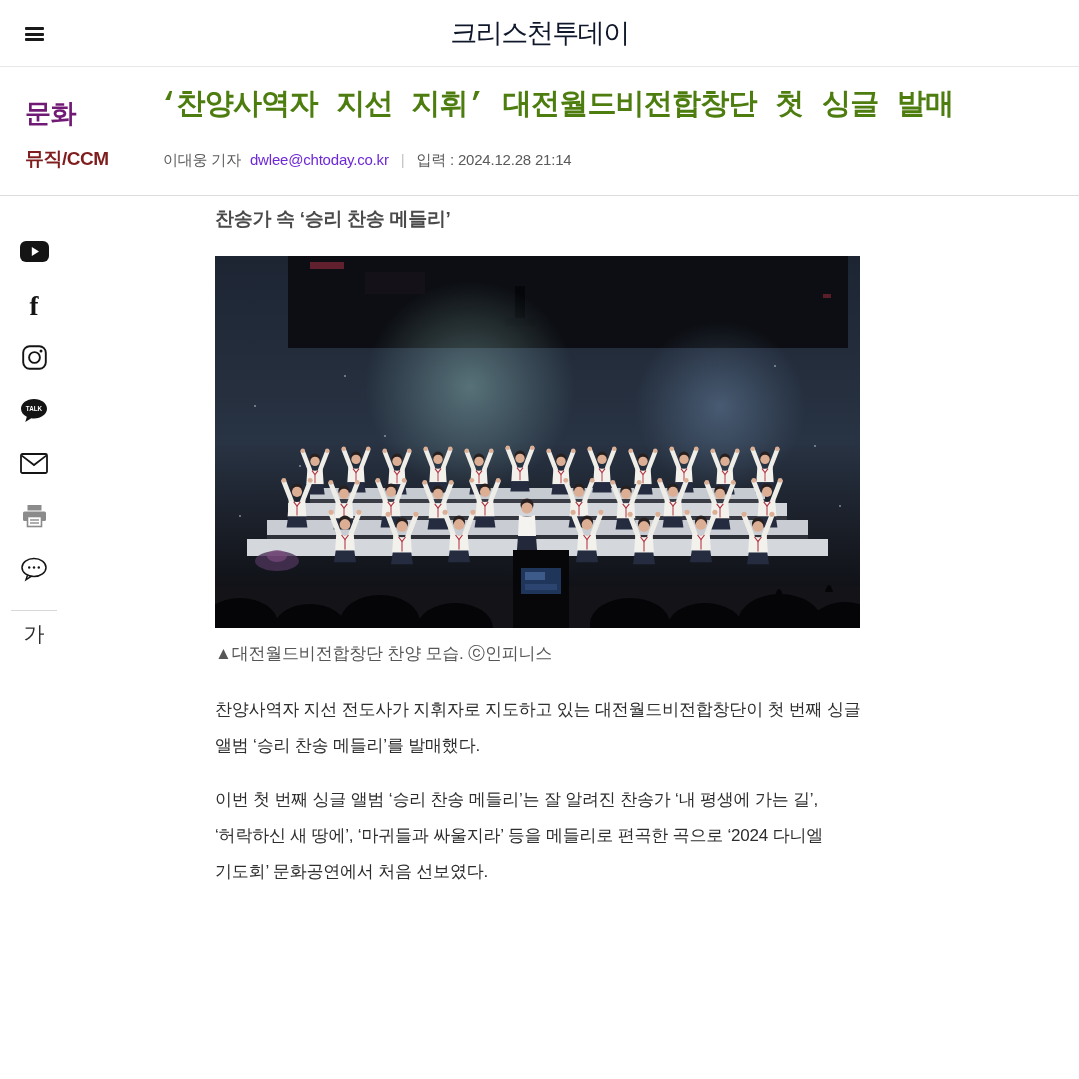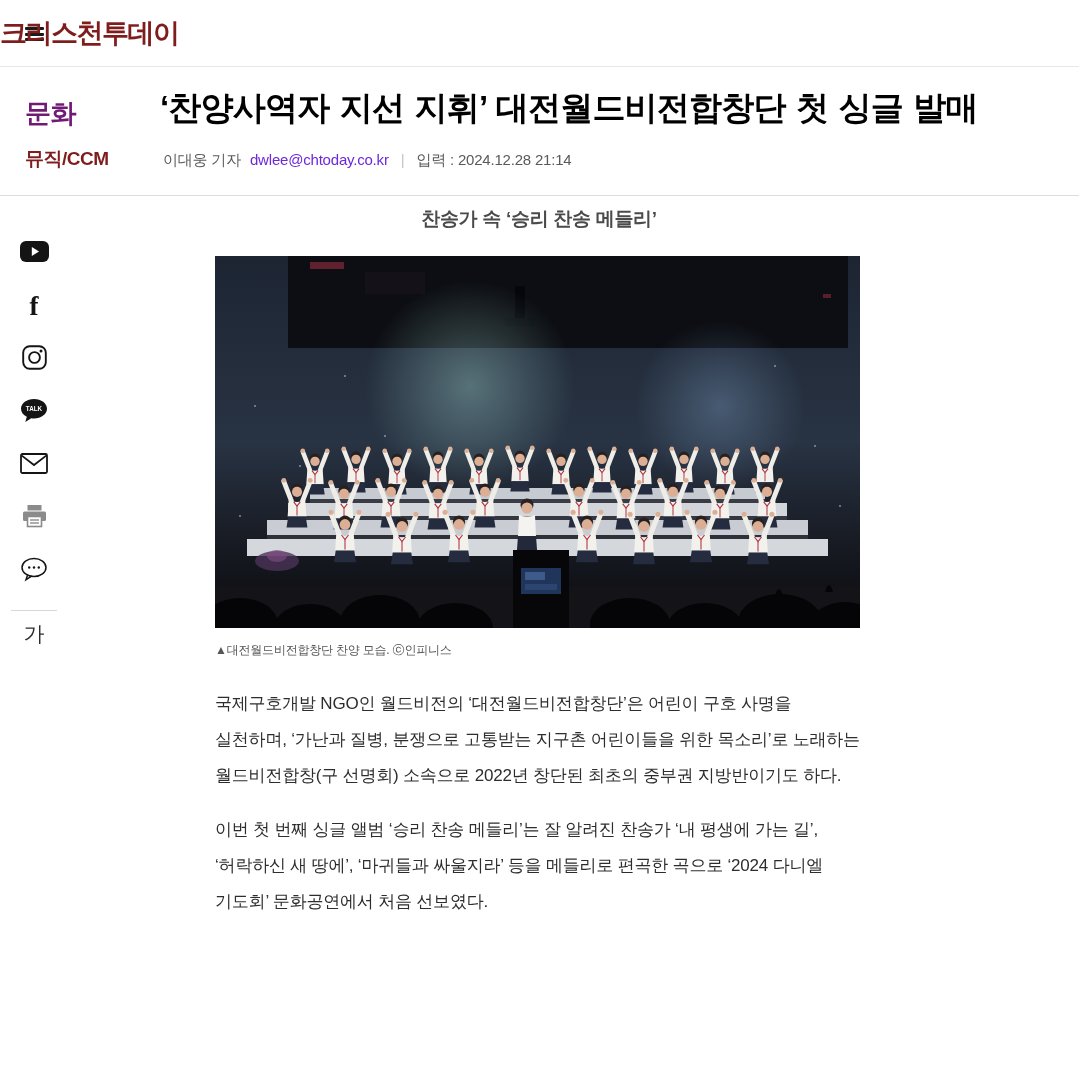--- a/index.html
+++ b/index.html
@@ -7,44 +7,44 @@
   body {
     width:1079px; height:1079px; position:relative; overflow:hidden;
     background:#ffffff; color:#111;
     font-family:"Liberation Sans","DejaVu Sans",sans-serif;
   }
 
   
   .topbar { position:absolute; top:0; left:0; right:0; height:67px; background:#fff; border-bottom:1px solid #e7e7e7; z-index:5; }
   .hamburger { position:absolute; left:25px; top:27px; width:19px; height:14px; display:flex; flex-direction:column; justify-content:space-between; cursor:pointer; }
   .hamburger span { display:block; height:3px; background:#1a1a1a; border-radius:1px; }
-  .logo { position:absolute; left:0; right:0; top:15px; text-align:left; font-size:27px; font-weight:700; letter-spacing:-1.5px; color:#7f1d1d; cursor:pointer; }
+  .logo { position:absolute; left:0; right:0; top:15px; text-align:center; font-size:27px; font-weight:400; letter-spacing:-1.5px; color:#0f172a; cursor:pointer; }
 
   
   .cat-block { position:absolute; left:25px; top:96px; }
   .cat-main { font-size:26px; font-weight:800; color:#701a75; letter-spacing:-0.5px; cursor:pointer; }
   .cat-sub  { margin-top:15px; font-size:19px; font-weight:800; color:#7f1d1d; letter-spacing:-0.5px; cursor:pointer; }
-  .headline { position:absolute; left:160px; top:86px; width:898px; font-size:33px; line-height:1.35; font-weight:800; letter-spacing:-0.8px; word-spacing:2px; color:#000000; }
+  .headline { position:absolute; left:160px; top:86px; width:898px; font-size:29px; line-height:1.35; font-weight:800; letter-spacing:-0.8px; word-spacing:2px; color:#4d7c0f;font-family:Liberation Mono, monospace; }
   .byline { position:absolute; left:163px; top:151px; font-size:15px; color:#5a5a5a; letter-spacing:-0.2px; }
   .byline .email { margin-left:9px; color:#6d28d9; text-decoration:none; cursor:pointer; }
   .byline .sep { color:#c4c4c4; margin:0 12px; }
   .header-rule { position:absolute; left:0; right:0; top:195px; height:0; border-top:1px solid #dcdcdc; }
 
   
   .sidebar { position:absolute; left:15px; top:239px; width:38px; }
   .side-icon { width:38px; height:28px; display:flex; align-items:center; justify-content:center; margin-bottom:25px; cursor:pointer; }
   .fb-glyph { font-size:27px; font-weight:900; color:#141414; line-height:1; font-family:"Liberation Serif","DejaVu Serif",serif; }
   .side-rule { width:46px; margin:1px 0 9px -4px; border-top:1px solid #d8d8d8; }
   .font-label { width:38px; text-align:center; font-size:21px; color:#2d2d2d; cursor:pointer; }
 
   
   .main { position:absolute; left:215px; top:206px; width:648px; }
-  .subheading { font-size:19px; font-weight:700; color:#4a4a4a; letter-spacing:-0.3px;text-align:center; }
+  .subheading { font-size:19px; font-weight:700; color:#4a4a4a; letter-spacing:-0.3px; }
   .photo { display:block; margin-top:24px; width:645px; height:372px; background:#10141c; }
-  .caption { margin-top:14px; font-size:12px; color:#565656; letter-spacing:-0.2px; }
+  .caption { margin-top:14px; font-size:17px; color:#565656; letter-spacing:-0.2px; }
   .body-text { margin-top:27px; }
   .body-text p { margin:0 0 18px 0; font-size:17px; line-height:36px; color:#2d2d2d; letter-spacing:-0.2px; word-break:keep-all; }
 </style>
 </head>
 <body>
 
 <div class="topbar">
   <div class="hamburger">
     <span></span>
       <span></span>
@@ -269,16 +269,16 @@
       <rect x="298" y="294" width="56" height="78" fill="#07070a"></rect>
       <rect x="306" y="312" width="40" height="26" fill="#20355a"></rect>
       <rect x="310" y="316" width="20" height="8" fill="#3d5a8a"></rect>
       <rect x="310" y="328" width="32" height="6" fill="#2c4470"></rect>
     </g>
   </svg>
 
   <div class="caption">▲대전월드비전합창단 찬양 모습. ⓒ인피니스</div>
 
   <div class="body-text">
-    <p>국제구호개발 NGO인 월드비전의 ‘대전월드비전합창단’은 어린이 구호 사명을 실천하며, ‘가난과 질병, 분쟁으로 고통받는 지구촌 어린이들을 위한 목소리’로 노래하는 월드비전합창(구 선명회) 소속으로 2022년 창단된 최초의 중부권 지방반이기도 하다.</p>
+    <p>찬양사역자 지선 전도사가 지휘자로 지도하고 있는 대전월드비전합창단이 첫 번째 싱글 앨범 ‘승리 찬송 메들리’를 발매했다.</p>
     <p>이번 첫 번째 싱글 앨범 ‘승리 찬송 메들리’는 잘 알려진 찬송가 ‘내 평생에 가는 길’, ‘허락하신 새 땅에’, ‘마귀들과 싸울지라’ 등을 메들리로 편곡한 곡으로 ‘2024 다니엘 기도회’ 문화공연에서 처음 선보였다.</p>
   </div>
 </div>
 
 </body></html>

